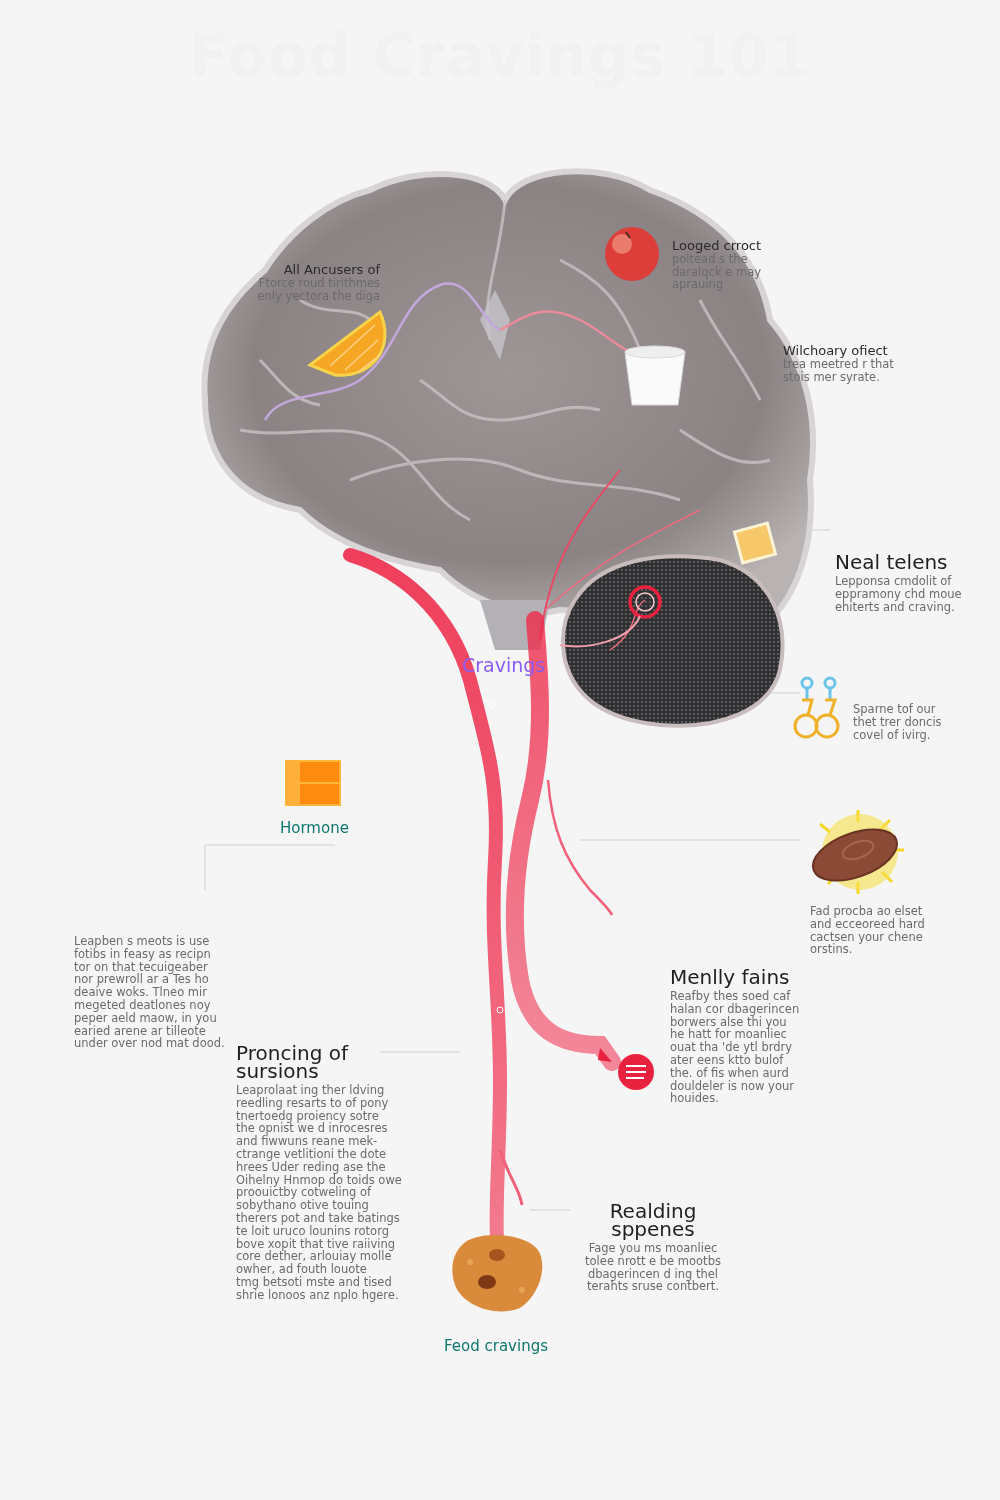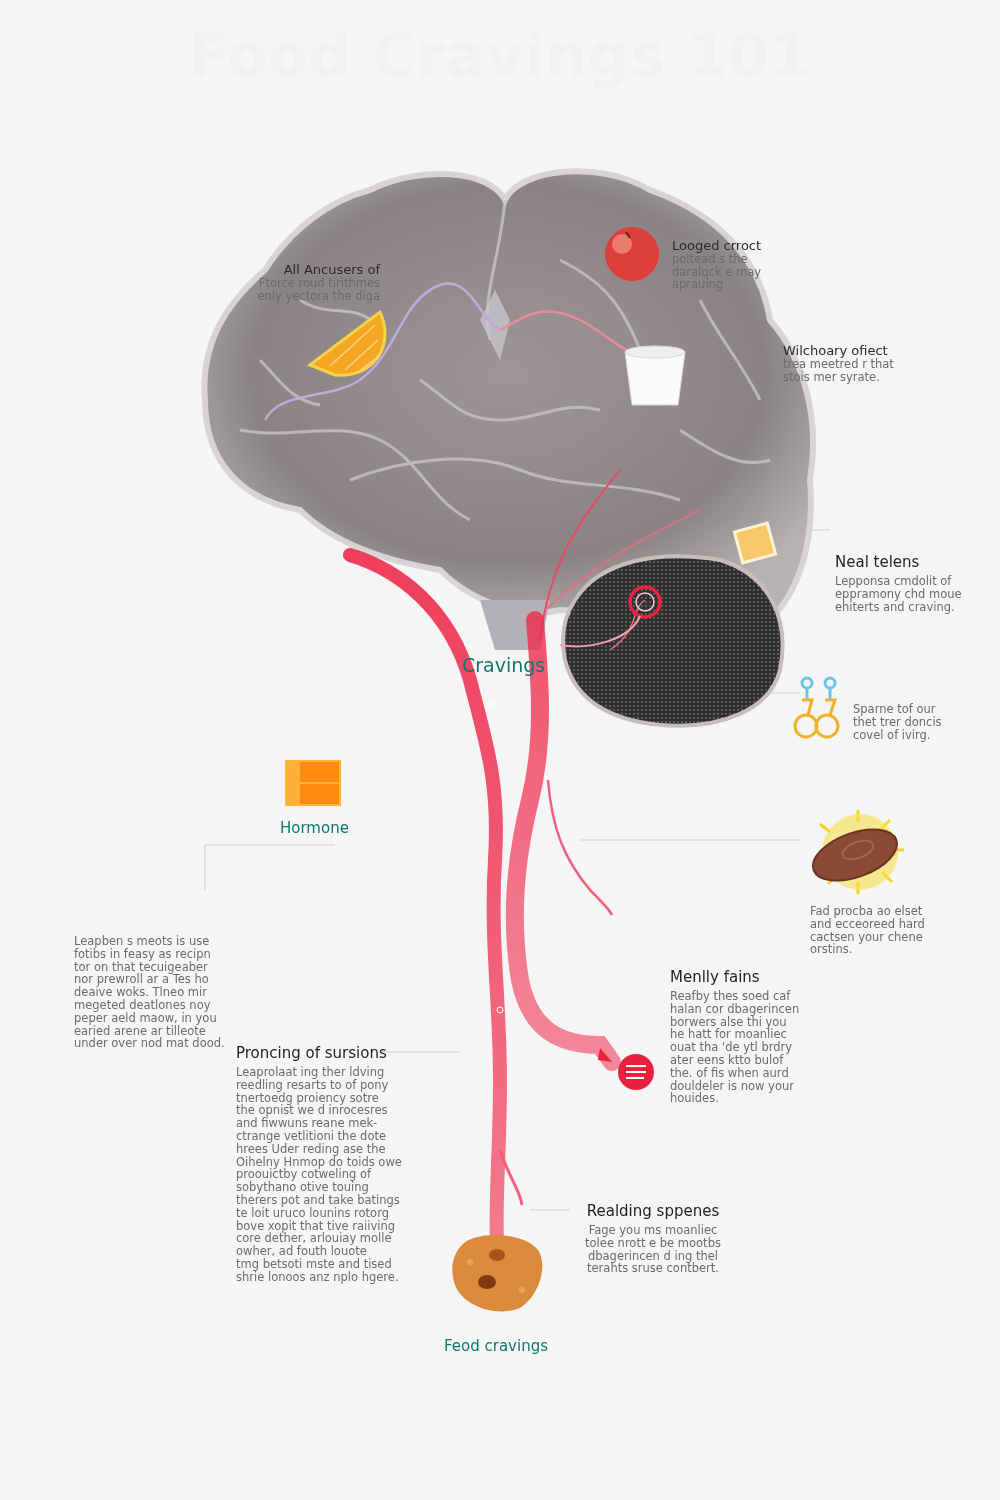--- a/index.html
+++ b/index.html
@@ -1,25 +1,25 @@
 <!DOCTYPE html>
 <html><head>
 <meta charset="utf-8">
 <style>
   html,body{margin:0;padding:0;}
   body{width:1000px;height:1500px;background:#f5f5f6;position:relative;overflow:hidden;font-family:"DejaVu Sans","Liberation Sans",sans-serif;color:#444;}
   .title{position:absolute;left:0;width:1000px;top:22px;text-align:center;font-size:58px;font-weight:bold;color:#f1f1f2;letter-spacing:1px;}
   svg.art{position:absolute;left:0;top:0;}
   .lbl{position:absolute;font-size:11.5px;line-height:12.8px;color:#6b6b6b;}
   .lbl .h{font-size:13px;color:#2a2a2a;font-weight:normal;}
-  .lbl .hb{font-size:15px;color:#1f1f1f;line-height:18px;margin-bottom:4px;}
+  .lbl .hb{font-size:20px;color:#1f1f1f;line-height:18px;margin-bottom:4px;}
   .lbl p{margin:0;}
   .right{text-align:right;}
   .cap{position:absolute;font-size:15px;color:#0f766e;}
-  .cravings{position:absolute;left:462px;top:654px;font-size:19px;color:#0f766e;}
+  .cravings{position:absolute;left:462px;top:654px;font-size:19px;color:#8b5cf6;}
 </style>
 </head>
 <body>
 
 <div class="title">Food Cravings 101</div>
 
 <svg class="art" width="1000" height="1500" viewBox="0 0 1000 1500">
   <defs>
     <radialGradient id="brainG" cx="50%" cy="45%" r="60%">
       <stop offset="0%" stop-color="#9d9596"></stop>

